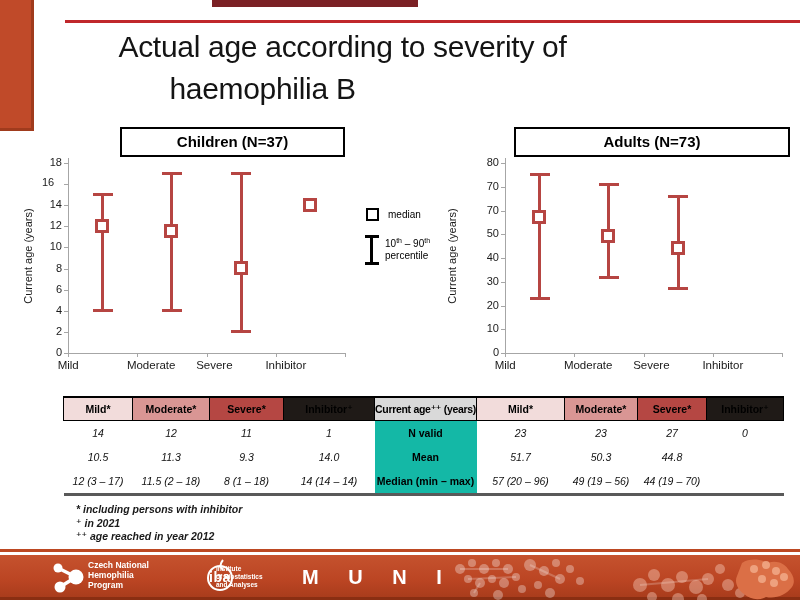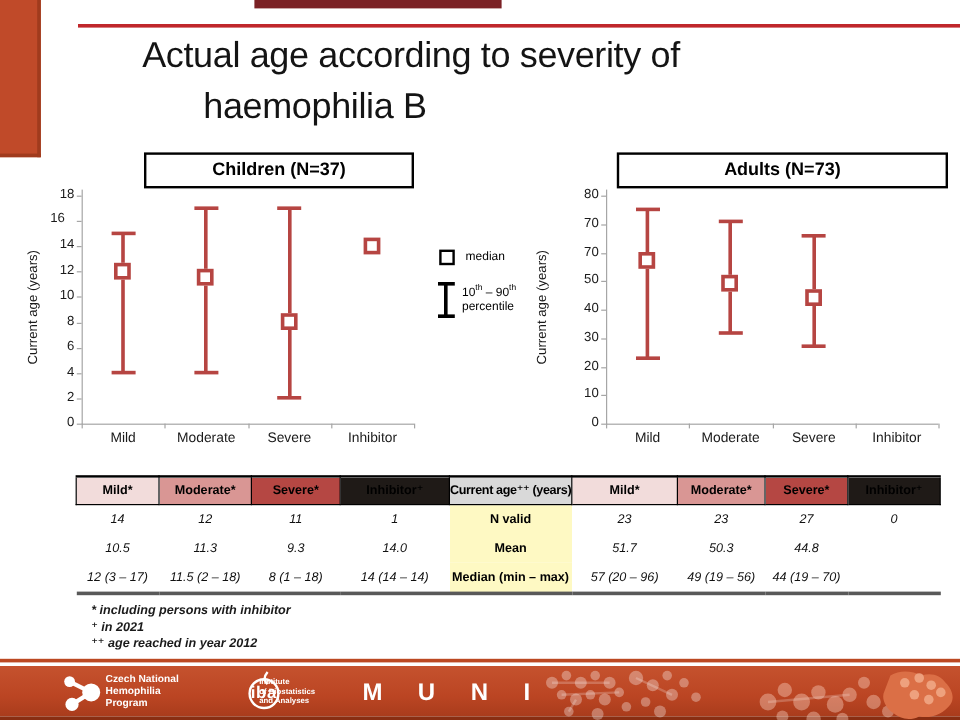--- a/index.html
+++ b/index.html
@@ -24,21 +24,21 @@
   .chart-title{border:2px solid #000;background:#fff;text-align:center;
                font-size:15px;font-weight:700;color:#000;line-height:26px;height:30px;}
   .ct1{left:120px;top:127px;width:225px;}
   .ct2{left:514px;top:127px;width:276px;}
   .ylab{width:150px;text-align:center;font-size:11px;color:#1a1a1a;
         transform:rotate(-90deg);}
   .yl1{left:-47px;top:250px;}
   .yl2{left:377px;top:250px;}
   .axis{position:absolute;background:#a6a6a6;}
   .ytl{position:absolute;width:28px;text-align:right;font-size:11px;color:#1a1a1a;}
-  .catl{position:absolute;width:90px;text-align:center;font-size:11.5px;color:#1a1a1a;}
+  .catl{position:absolute;width:90px;font-size:11.5px;color:#1a1a1a;}
   .wl,.wc{position:absolute;}
   .wc{width:20px;height:3px;}
   .mk{position:absolute;width:8px;height:8px;background:#fff;box-sizing:content-box;}
 
   
   .legend{left:358px;top:206px;width:110px;height:70px;font-size:10px;color:#000;}
   .lg-sq{position:absolute;left:8px;top:2px;width:9px;height:9px;border:2.5px solid #000;background:#fff;}
   .lg-median{position:absolute;left:30px;top:3px;}
   .lg-ib{position:absolute;left:12px;top:29px;width:3px;height:30px;background:#000;}
   .lg-ib:before,.lg-ib:after{content:"";position:absolute;left:-5.5px;width:14px;height:3px;background:#000;}
@@ -50,21 +50,21 @@
   
   .stats{position:absolute;left:63px;top:396px;width:720px;border-collapse:collapse;
          table-layout:fixed;border-top:2px solid #000;border-bottom:3px solid #595959;}
   .stats th{border:1px solid #000;font-size:10.5px;font-weight:700;height:22px;
             padding:0;text-align:center;white-space:nowrap;color:#000;overflow:hidden;}
   .stats td{font-size:10.5px;font-style:italic;text-align:center;height:24px;padding:0;
             white-space:nowrap;color:#111;overflow:hidden;}
   .h-mild{background:#f2dcdb;} .h-mod{background:#d99694;}
   .h-sev{background:#b54743;color:#fff;} .h-inh{background:#1f1a17;color:#fff;}
   .h-stub{background:#d9d9d9;font-size:10px;letter-spacing:-0.3px;}
-  .stats td.stub{font-style:normal;font-weight:700;background:#fef9c3;color:#000;}
+  .stats td.stub{font-style:normal;font-weight:700;background:#14b8a6;color:#000;}
 
   
   .fn{left:76px;font-size:10.5px;font-style:italic;font-weight:600;color:#1a1a1a;}
   .fn1{top:503px;} .fn2{top:517px;} .fn3{top:530px;}
 
   
   .footer-line{left:0;top:549px;width:800px;height:3px;background:#bc4822;}
   .footer{left:0;top:555px;width:800px;height:45px;
           background:linear-gradient(180deg,#c5522e 0%,#bb4523 60%,#a93c1c 100%);
           border-bottom:3px solid #892e12;}

